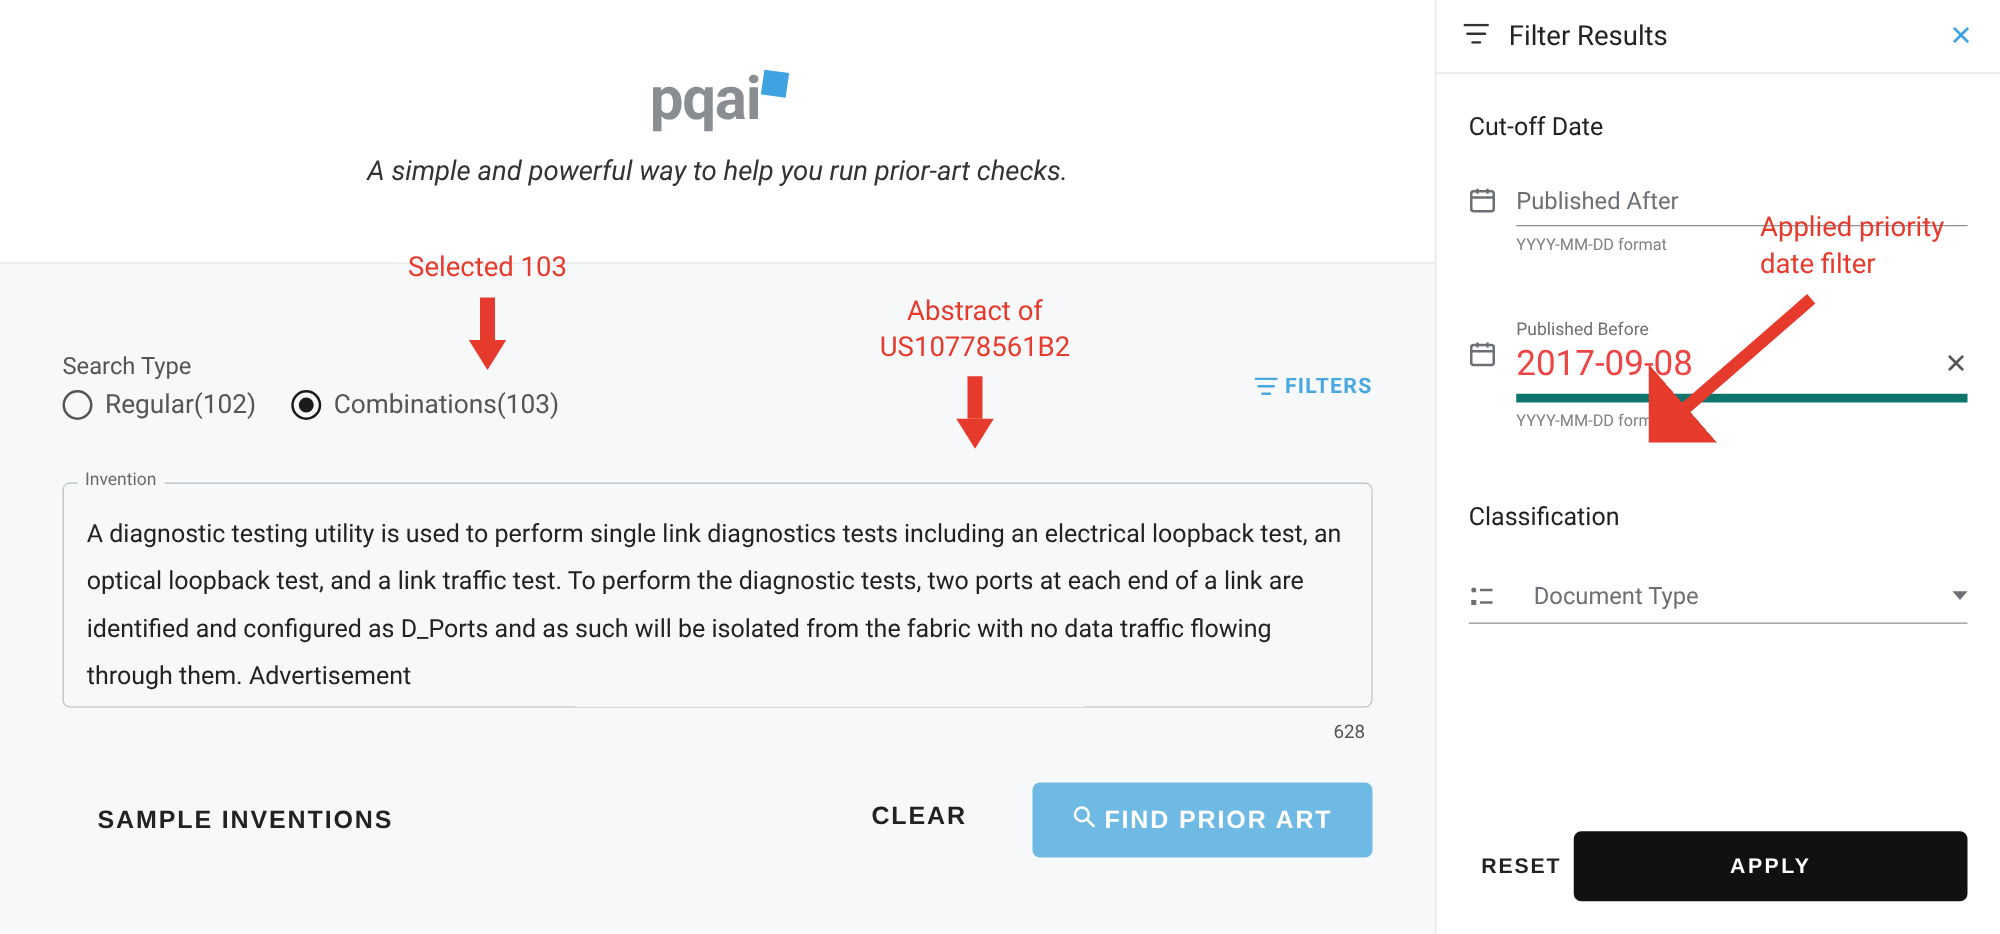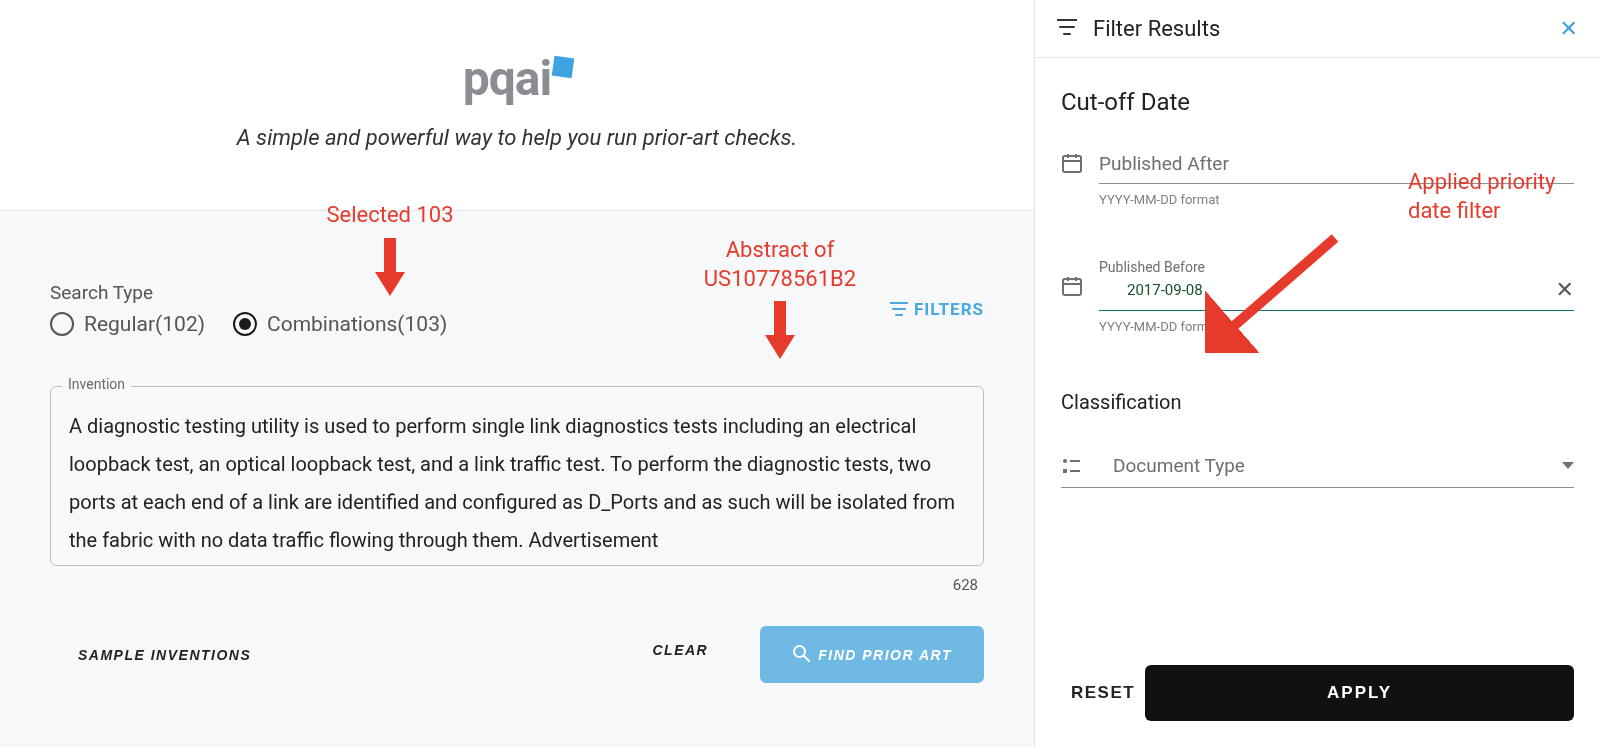--- a/index.html
+++ b/index.html
@@ -153,42 +153,41 @@
   }
   .bottom-row {
     display: flex;
     align-items: center;
     justify-content: space-between;
     margin-top: 32px;
   }
   .btn {
     font-weight: 700;
     letter-spacing: 1.5px;
-    font-size: 14px;
+    font-size: 20px;
     padding: 16px 28px;
     border-radius: 6px;
     cursor: pointer;
     border: none;
     background: transparent;
-    font-style: italic;
   }
   .btn-plain { color: #222; }
   .btn-primary {
     background: #6fb9e5;
     color: #fff;
     display: inline-flex;
     align-items: center;
     gap: 8px;
     padding: 18px 32px;
   }
   .right-buttons { display:flex; gap: 24px; align-items:flex-start; }
 
   
   .panel {
-    width: 566px;
+    width: 452px;
     border-left: 1px solid #e2e4e7;
     display: flex;
     flex-direction: column;
     background: #fff;
     height: 100%;
   }
   .panel-header {
     display: flex;
     align-items: center;
     gap: 16px;
@@ -205,21 +204,21 @@
     font-size: 22px;
     cursor: pointer;
     font-weight: 300;
   }
   .panel-body {
     padding: 30px 26px 10px 26px;
     flex: 1;
     overflow: auto;
   }
   .section-head {
-    font-size: 24px;
+    font-size: 20px;
     color: #222;
     margin-bottom: 34px;
   }
   .date-field {
     display: flex;
     align-items: flex-start;
     gap: 16px;
     margin-bottom: 14px;
   }
   .cal-icon {
@@ -235,35 +234,34 @@
     border-bottom: 1px solid #8d9196;
     padding: 2px 0 8px 0;
     display:flex;
     align-items:center;
     justify-content: space-between;
   }
   .date-label.filled {
     flex-direction: column;
     align-items: stretch;
     gap: 2px;
-    border-bottom: 1px solid #0f766e;
+    border-bottom: 7px solid #0f766e;
   }
   .date-small-label {
     font-size: 14px;
     color: #6c6f73;
   }
   .date-value-row {
     display:flex;
     align-items:center;
     justify-content: space-between;
   }
   .date-value {
-    font-size: 15px;
-    color: #14532d;
-    margin-left: 28px;
+    font-size: 28px;
+    color: #ef4444;
   }
   .clear-date {
     font-size: 22px;
     color: #555;
     cursor: pointer;
     font-weight: 300;
   }
   .date-hint {
     font-size: 13px;
     color: #7d8084;

